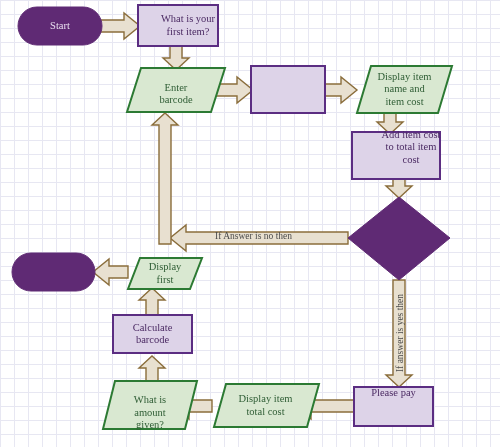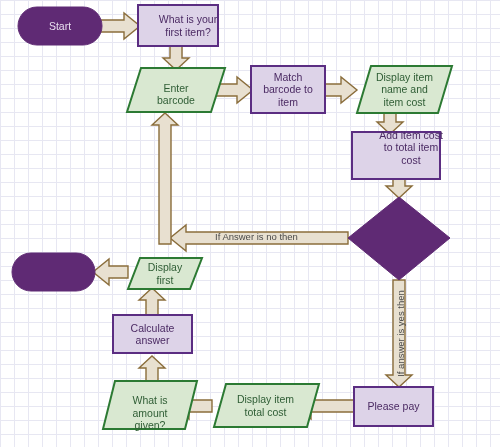--- a/index.html
+++ b/index.html
@@ -14,21 +14,21 @@
     height: 447px;
     overflow: hidden;
     background-color: #ffffff;
     background-image:
       linear-gradient(to right, #e7e7f2 1px, transparent 1px),
       linear-gradient(to bottom, #e7e7f2 1px, transparent 1px),
       linear-gradient(to right, #d9d9ec 1px, transparent 1px),
       linear-gradient(to bottom, #d9d9ec 1px, transparent 1px);
     background-size: 14px 14px, 14px 14px, 70px 70px, 70px 70px;
     background-position: 0 0, 0 0, 0 0, 0 0;
-    font-family: Liberation Sans, sans-serif;
+    font-family: Liberation Serif, serif;
   }
   #svg-layer {
     position: absolute;
     left: 0;
     top: 0;
     width: 500px;
     height: 447px;
   }
   .node-label {
     position: absolute;
@@ -120,44 +120,41 @@
   </svg>
 
   <div class="node-label lbl-purple-dark" style="left:18px; top:7px; width:84px; height:38px;">Start</div>
 
   <div class="node-label lbl-purple-light" style="left:138px; top:5px; width:100px; height:41px;">What is your
 first item?</div>
 
   <div class="node-label lbl-green" style="left:131px; top:68px; width:90px; height:52px;">Enter
 barcode</div>
 
-  <div class="node-label lbl-purple-light" style="left:251px; top:66px; width:74px; height:47px;">Match
-barcode to
-item</div>
 
   <div class="node-label lbl-green" style="left:362px; top:66px; width:85px; height:47px;">Display item
 name and
 item cost</div>
 
   <div class="node-label lbl-purple-light" style="left:332px; top:132px; width:88px; height:31px;margin-left:35px;">Add item cost
 to total item
 cost</div>
 
 
-  <div class="node-label lbl-purple-light" style="left:354px; top:387px; width:79px; height:39px;">Please pay</div>
+  <div class="node-label lbl-purple-light" style="left:354px; top:374px; width:79px; height:39px;">Please pay</div>
 
   <div class="node-label lbl-green" style="left:219px; top:384px; width:93px; height:43px;">Display item
 total cost</div>
 
   <div class="node-label lbl-green" style="left:109px; top:381px; width:82px; height:64px;">What is
 amount
 given?</div>
 
   <div class="node-label lbl-purple-light" style="left:113px; top:315px; width:79px; height:38px;">Calculate
-answer</div>
+barcode</div>
 
   <div class="node-label lbl-green" style="left:134px; top:258px; width:62px; height:31px;">Display
 first</div>
 
 
   <div class="edge-label" style="left:215px; top:231px;">If Answer is no then</div>
 
   <div class="edge-label vertical" style="left:340px; top:328px; width:120px; text-align:center;">If answer is yes then</div>
 
 </div>

